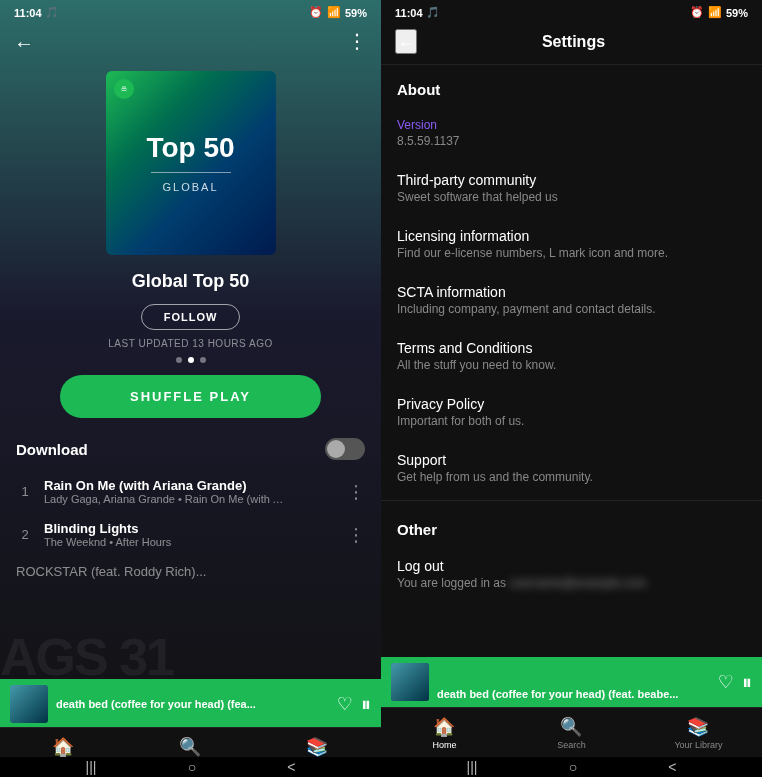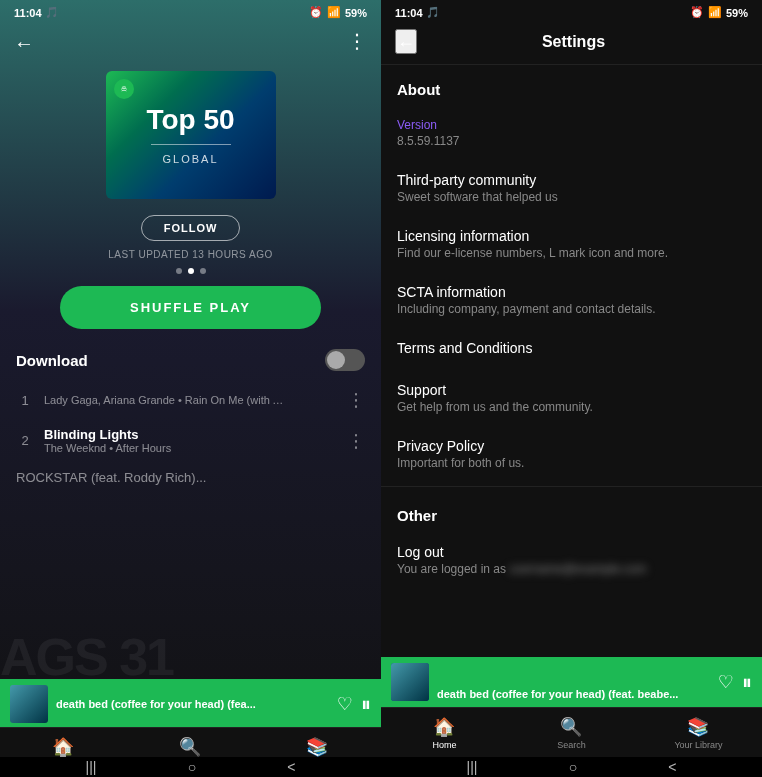--- a/index.html
+++ b/index.html
@@ -56,21 +56,21 @@
       cursor: pointer;
     }
 
     .playlist-cover-container {
       display: flex;
       justify-content: center;
       padding: 10px 0 8px;
     }
     .playlist-cover {
       width: 170px;
-      height: 128px;
+      height: 184px;
       background: linear-gradient(135deg, #1db954 0%, #006e4f 30%, #003d6e 60%, #001a4e 100%);
       border-radius: 6px;
       display: flex;
       flex-direction: column;
       align-items: center;
       justify-content: center;
       position: relative;
     }
     .cover-spotify-icon {
       position: absolute;
@@ -508,20 +508,23 @@
           <circle cx="12" cy="12" r="10" fill="#1db954"></circle>
           <path d="M8 15.5c2.5-1.5 5.5-1.5 8 0M7 12c3-2 7-2 10 0M8.5 8.5c2.5-1.5 5.5-1.5 7 0" stroke="white" stroke-width="1.5" fill="none" stroke-linecap="round"></path>
         </svg>
       </div>
       <span class="cover-title">Top 50</span>
       <div class="cover-divider"></div>
       <span class="cover-subtitle">GLOBAL</span>
     </div>
   </div>
 
+  <div class="playlist-info">
+    <span class="playlist-name">Global Top 50</span>
+  </div>
 
   <div class="follow-btn-container">
     <button class="follow-btn">FOLLOW</button>
   </div>
 
   <div class="last-updated">LAST UPDATED 13 HOURS AGO</div>
 
   <div class="dots-indicator">
     <div class="dot"></div>
     <div class="dot active"></div>
@@ -536,20 +539,21 @@
     <span class="download-label">Download</span>
     <div class="toggle">
       <div class="toggle-thumb"></div>
     </div>
   </div>
 
   <div class="track-list">
     <div class="track-item">
       <span class="track-num">1</span>
       <div class="track-info">
+        <div class="track-title">Rain On Me (with Ariana Grande)</div>
         <div class="track-artist">Lady Gaga, Ariana Grande • Rain On Me (with Ariana Gran...</div>
       </div>
       <span class="track-more">⋮</span>
     </div>
     <div class="track-item">
       <span class="track-num">2</span>
       <div class="track-info">
         <div class="track-title">Blinding Lights</div>
         <div class="track-artist">The Weeknd • After Hours</div>
       </div>
@@ -633,30 +637,31 @@
       <div class="settings-item-sub">Find our e-license numbers, L mark icon and more.</div>
     </div>
 
     <div class="settings-item">
       <div class="settings-item-title">SCTA information</div>
       <div class="settings-item-sub">Including company, payment and contact details.</div>
     </div>
 
     <div class="settings-item">
       <div class="settings-item-title">Terms and Conditions</div>
+      <div class="settings-item-sub">All the stuff you need to know.</div>
+    </div>
+
+    <div class="settings-item">
+      <div class="settings-item-title">Privacy Policy</div>
+      <div class="settings-item-sub">Important for both of us.</div>
     </div>
 
     <div class="settings-item">
       <div class="settings-item-title">Support</div>
       <div class="settings-item-sub">Get help from us and the community.</div>
-    </div>
-
-    <div class="settings-item">
-      <div class="settings-item-title">Privacy Policy</div>
-      <div class="settings-item-sub">Important for both of us.</div>
     </div>
 
     <div class="section-divider"></div>
 
     <div class="settings-section-header">Other</div>
 
     <div class="settings-item">
       <div class="settings-item-title">Log out</div>
       <div class="settings-item-sub">
         You are logged in as

